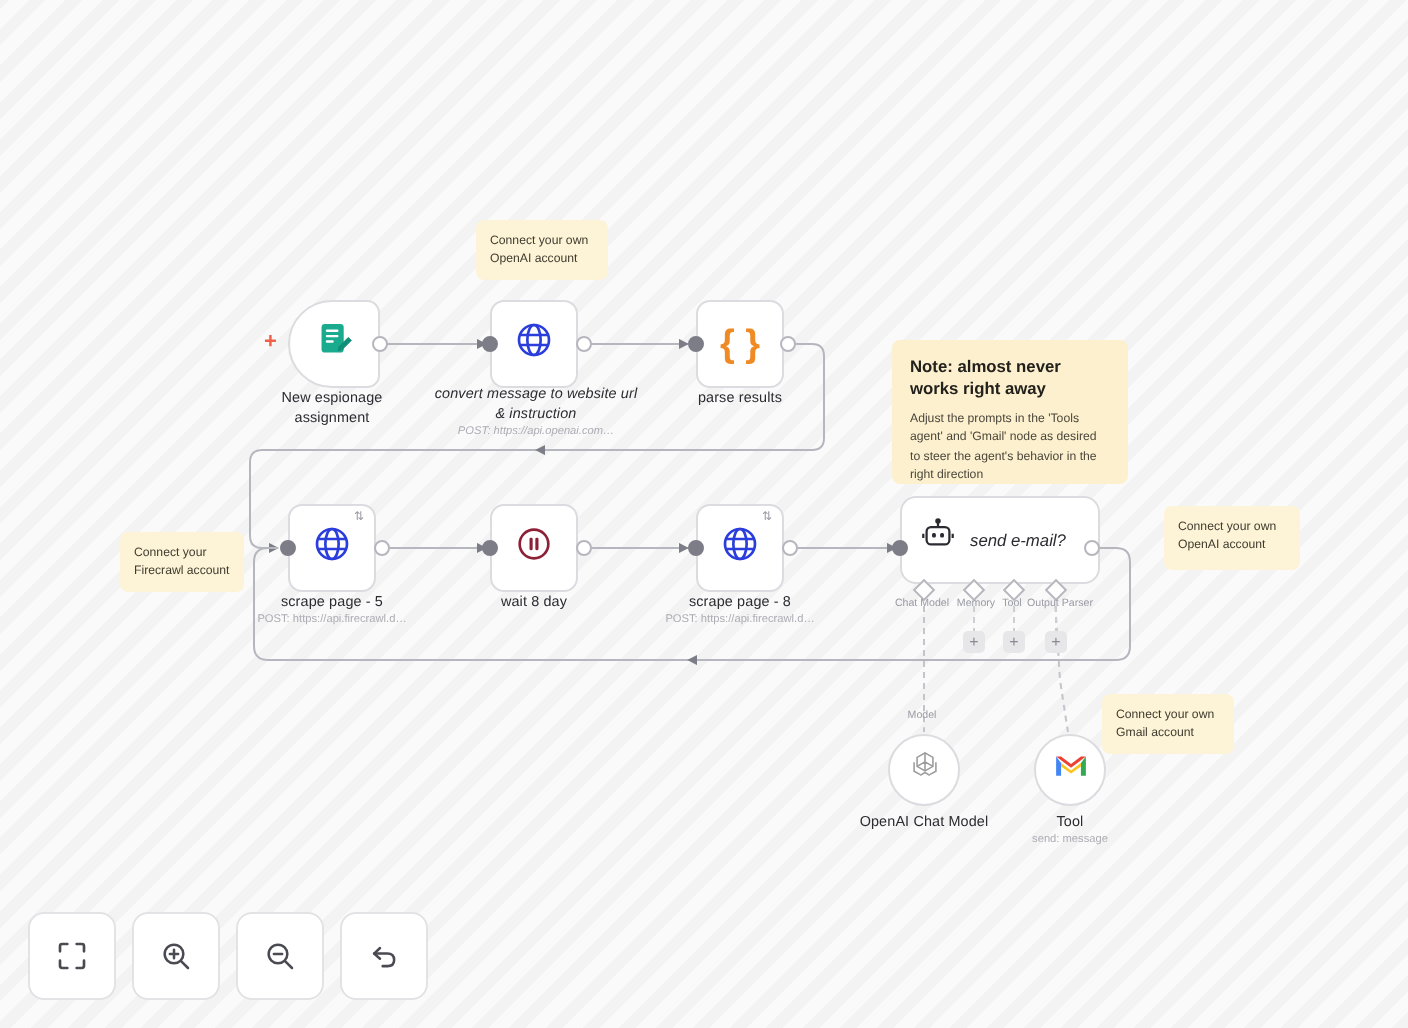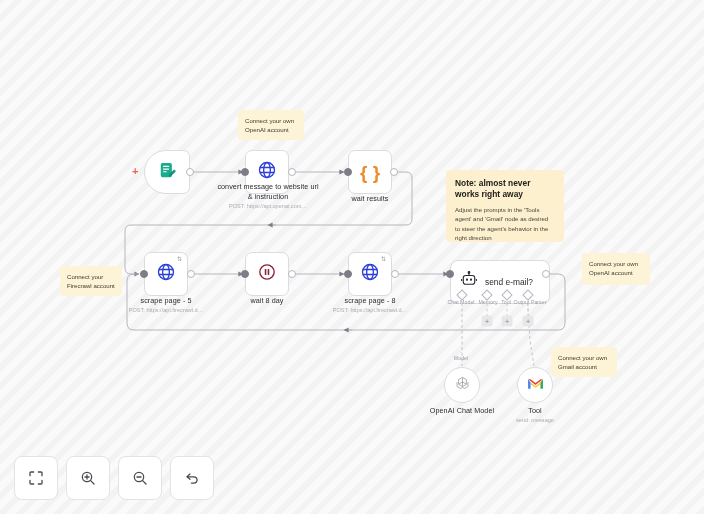--- a/index.html
+++ b/index.html
@@ -229,44 +229,47 @@
       <svg width="19" height="19" viewBox="0 0 24 24" fill="none">
         <rect x="3.5" y="2.6" width="14" height="18" rx="2.2" fill="#1aab8e"></rect>
         <rect x="6.2" y="6" width="8" height="1.5" rx=".75" fill="#ffffff"></rect>
         <rect x="6.2" y="9.4" width="8" height="1.5" rx=".75" fill="#ffffff"></rect>
         <rect x="6.2" y="12.8" width="5" height="1.5" rx=".75" fill="#ffffff"></rect>
         <path d="M14.6 16.8 L20.4 11 L22.3 12.9 L16.5 18.7 L13.9 19.4 z" fill="#0f8f77" stroke="#0f8f77" stroke-width=".6" stroke-linejoin="round"></path>
       </svg>
     </span>
   </div>
   <div class="port" style="left:190px; top:172px;"></div>
+  <div class="caption" style="left:166px; top:194px; width:90px; white-space:normal;">
+    <span>New espionage assignment</span>
+  </div>
 
   <div class="node sq" style="left:245px; top:150px;">
     <span class="globe">
       <svg width="20" height="20" viewBox="0 0 24 24" fill="none" stroke="#2b3ddb" stroke-width="1.6">
         <circle cx="12" cy="12" r="9"></circle>
         <ellipse cx="12" cy="12" rx="4" ry="9"></ellipse>
         <path d="M3.3 9 H20.7 M3.3 15 H20.7"></path>
       </svg>
     </span>
   </div>
   <div class="port filled" style="left:245px; top:172px;"></div>
   <div class="port" style="left:292px; top:172px;"></div>
-  <div class="caption" style="left:268px; top:182px; width:104px; white-space:normal;">
+  <div class="caption" style="left:268px; top:192px; width:104px; white-space:normal;font-style:italic;">
     <span>convert message to website url &amp; instruction</span>
     <span class="sub">POST: https://api.openai.com…</span>
   </div>
 
   <div class="node sq" style="left:348px; top:150px;">
     <span style="color:#f08a24; font-size:19px; font-weight:bold; line-height:1;">{&nbsp;}</span>
   </div>
   <div class="port filled" style="left:348px; top:172px;"></div>
   <div class="port" style="left:394px; top:172px;"></div>
   <div class="caption" style="left:370px; top:194px;">
-    <span>wait results</span>
+    <span>parse results</span>
   </div>
 
   <div class="node sq" style="left:144px; top:252px;">
     <span class="globe">
       <svg width="20" height="20" viewBox="0 0 24 24" fill="none" stroke="#2b3ddb" stroke-width="1.6">
         <circle cx="12" cy="12" r="9"></circle>
         <ellipse cx="12" cy="12" rx="4" ry="9"></ellipse>
         <path d="M3.3 9 H20.7 M3.3 15 H20.7"></path>
       </svg>
     </span>
@@ -304,21 +307,21 @@
     </span>
   </div>
   <div class="retry" style="left:381px; top:256px;">⇅</div>
   <div class="port filled" style="left:348px; top:274px;"></div>
   <div class="port" style="left:395px; top:274px;"></div>
   <div class="caption" style="left:370px; top:296px;">
     <span>scrape page - 8</span>
     <span class="sub">POST: https://api.firecrawl.d…</span>
   </div>
 
-  <div class="node agent" style="left:450px; top:260px;">
+  <div class="node agent" style="left:450px; top:248px;font-style:italic;">
     <span>
       <svg width="18" height="18" viewBox="0 0 24 24" fill="none" stroke="#2b2b31" stroke-width="1.5">
         <path d="M12 2.6 V5.4"></path>
         <circle cx="12" cy="2" r="1.1" fill="#2b2b31"></circle>
         <rect x="4.4" y="6" width="15.2" height="11.6" rx="3"></rect>
         <rect x="8" y="10" width="2.6" height="3" rx="1" fill="#2b2b31" stroke="none"></rect>
         <rect x="13.4" y="10" width="2.6" height="3" rx="1" fill="#2b2b31" stroke="none"></rect>
         <path d="M2.2 10.5 V13.4 M21.8 10.5 V13.4"></path>
       </svg>
     </span>

